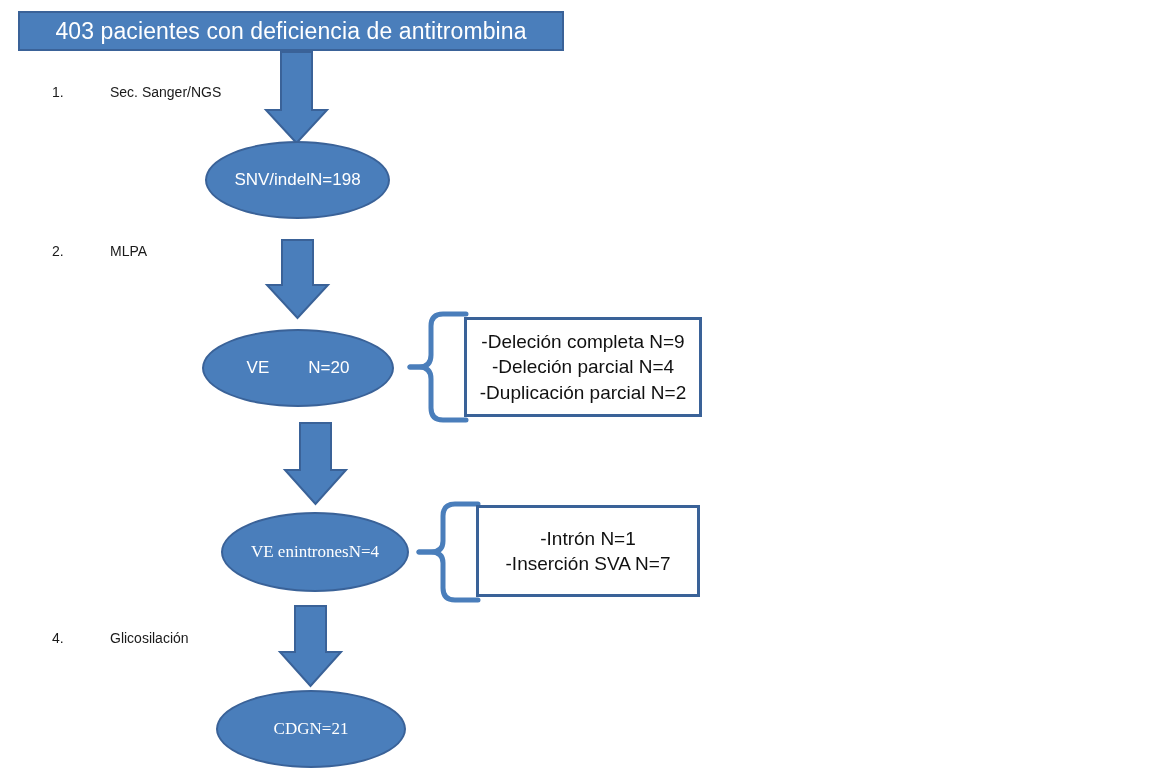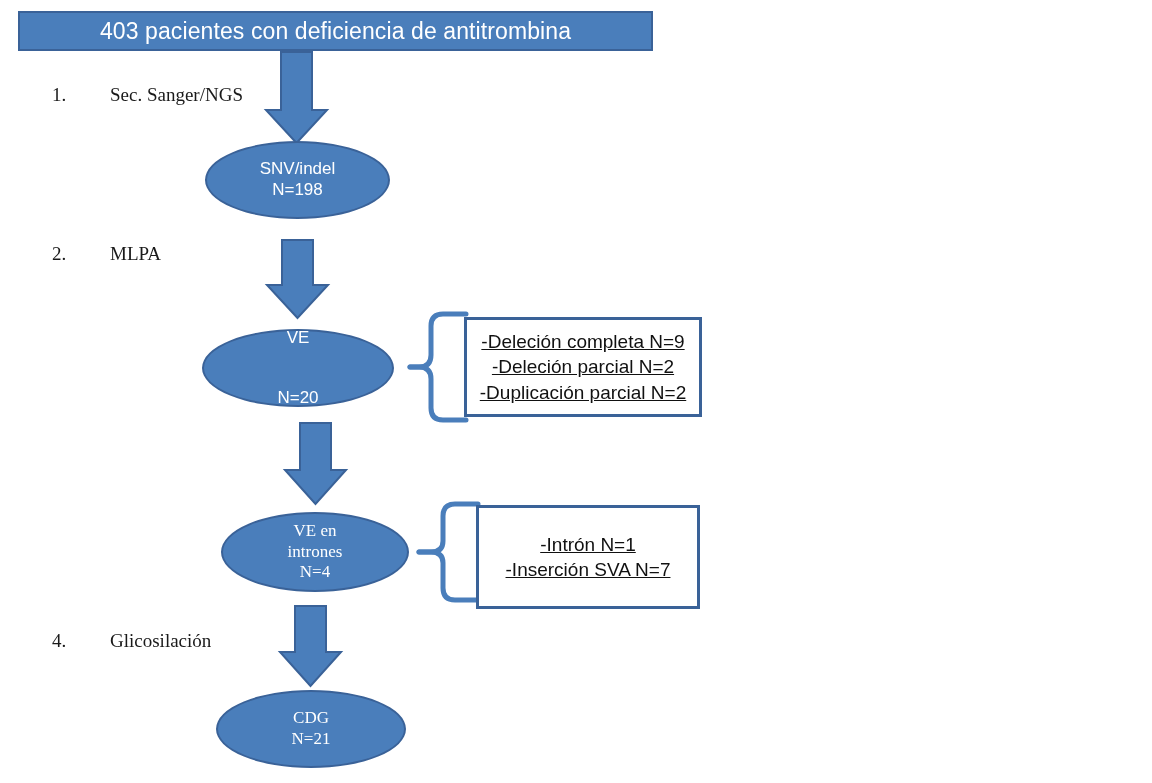--- a/index.html
+++ b/index.html
@@ -14,59 +14,58 @@
     background: #ffffff;
     overflow: hidden;
     font-family: "Liberation Sans", sans-serif;
   }
 
   
   .title-bar {
     position: absolute;
     left: 18px;
     top: 11px;
-    width: 635px;
+    width: 546px;
     height: 40px;
     background: #4a7ebb;
     border: 2px solid #3a6298;
     box-sizing: border-box;
     display: flex;
     align-items: center;
     justify-content: center;
   }
   .title-bar .title-text {
     color: #ffffff;
     font-size: 23px;
     line-height: 1;
     letter-spacing: 0.1px;
     white-space: nowrap;
   }
 
   
   .step {
     position: absolute;
     color: #1a1a1a;
-    font-size: 19px;
+    font-size: 14px;
     white-space: nowrap;
-    font-family: Liberation Serif, serif;
   }
   .step .num {
     display: inline-block;
     width: 58px;
   }
 
   
   .ellipse {
     position: absolute;
     background: #4a7ebb;
     border: 2px solid #3a6298;
     border-radius: 50%;
     box-sizing: border-box;
     display: flex;
-    flex-direction: column;
+    flex-direction: row;
     align-items: center;
     justify-content: center;
     color: #ffffff;
     font-size: 17px;
     line-height: 1.22;
     text-align: center;
   }
   .ellipse span { display: block; }
 
   
@@ -77,21 +76,21 @@
     box-sizing: border-box;
     display: flex;
     flex-direction: column;
     align-items: center;
     justify-content: center;
     color: #111111;
     font-size: 19px;
     line-height: 1.33;
     text-align: center;
   }
-  .detail-box span { display: block; white-space: nowrap; text-decoration: underline; }
+  .detail-box span { display: block; white-space: nowrap; }
 
   
   .vector-layer {
     position: absolute;
     left: 0;
     top: 0;
     width: 1152px;
     height: 783px;
     pointer-events: none;
   }
@@ -161,22 +160,22 @@
     <span>N=4</span>
   </div>
 
   <div class="ellipse" style="left:216px; top:690px; width:190px; height:78px;font-family:Liberation Serif, serif;">
     <span>CDG</span>
     <span>N=21</span>
   </div>
 
   <div class="detail-box" style="left:464px; top:317px; width:238px; height:100px;">
     <span>-Deleción completa N=9</span>
-    <span>-Deleción parcial N=2</span>
+    <span>-Deleción parcial N=4</span>
     <span>-Duplicación parcial N=2</span>
   </div>
 
-  <div class="detail-box" style="left:476px; top:505px; width:224px; height:104px;">
+  <div class="detail-box" style="left:476px; top:505px; width:224px; height:92px;">
     <span>-Intrón N=1</span>
     <span>-Inserción SVA N=7</span>
   </div>
 
 </div>
 
 </body></html>

